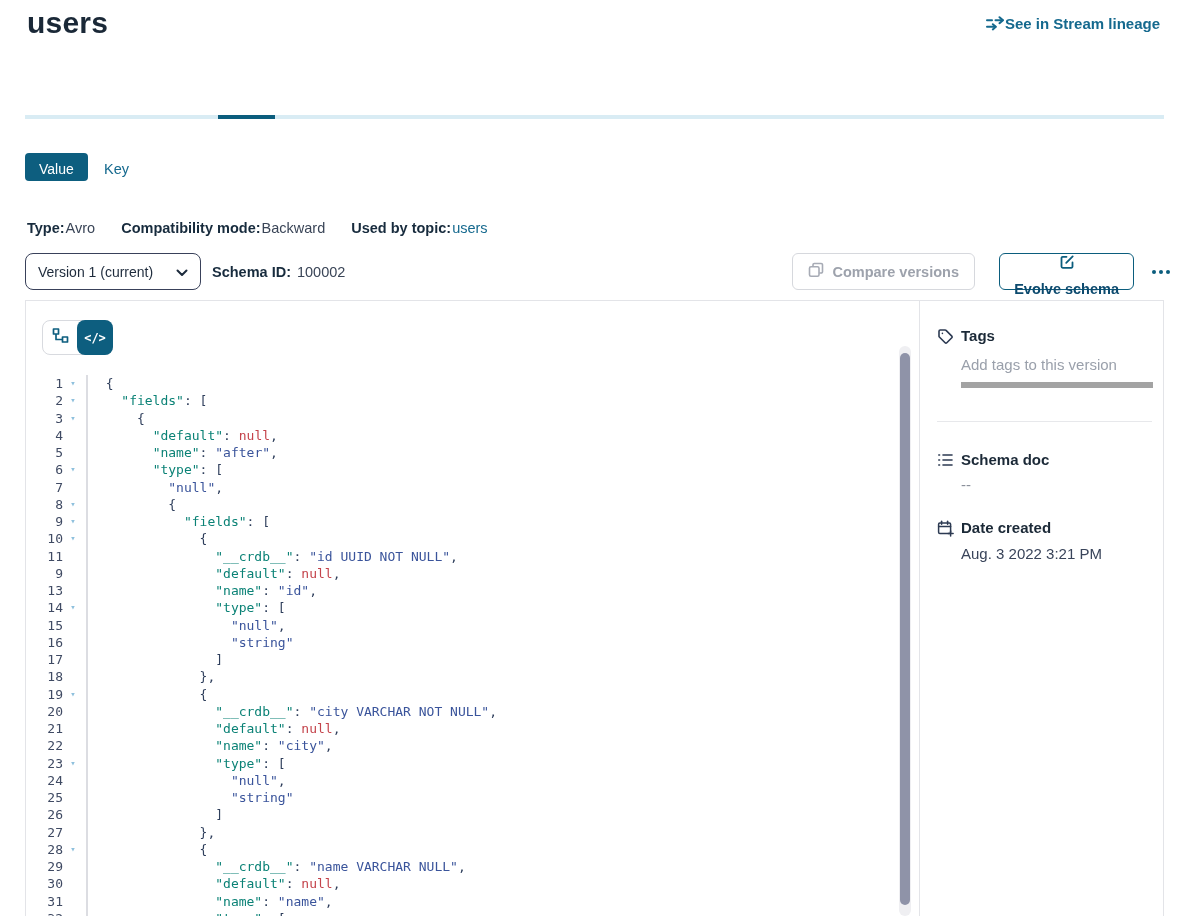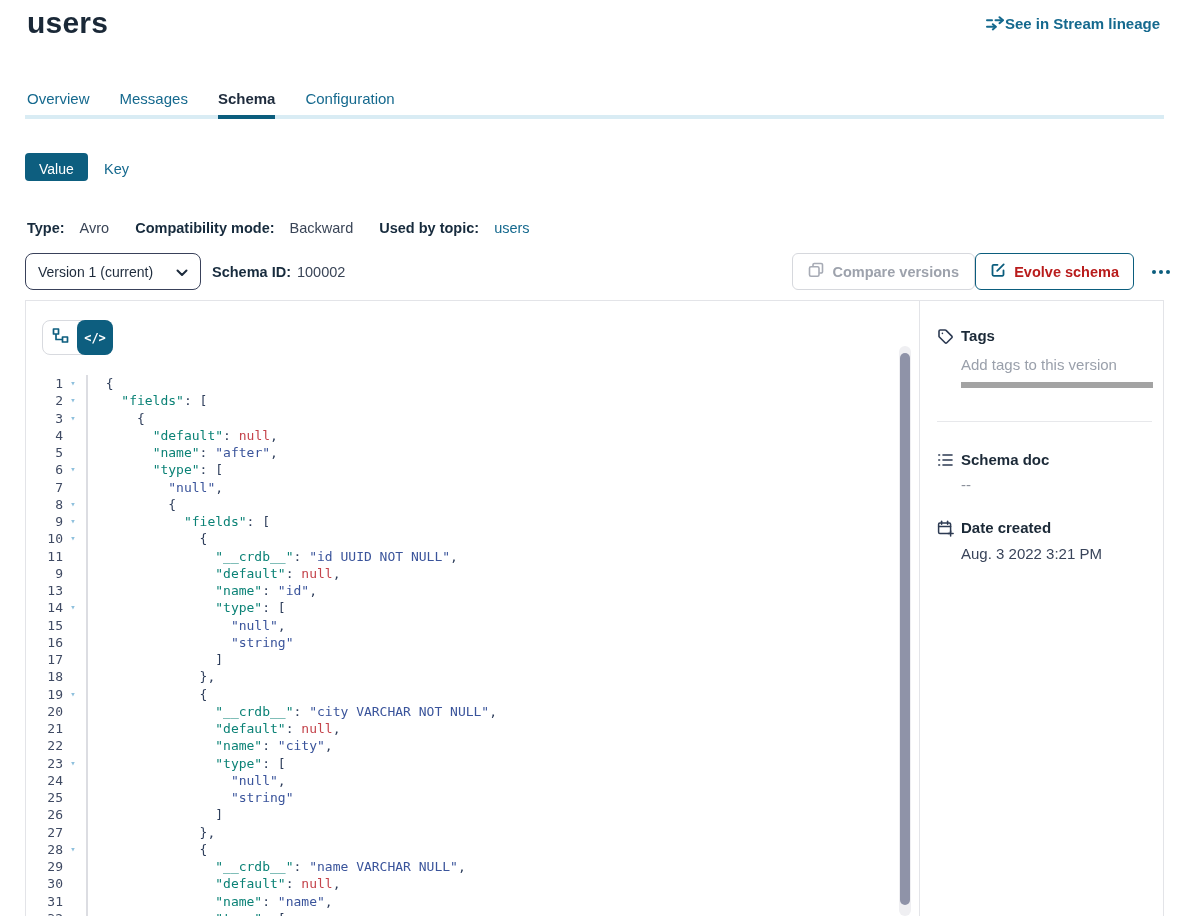--- a/index.html
+++ b/index.html
@@ -21,34 +21,34 @@
   .tabs-strip { position:absolute; left:25px; top:115px; width:1139px; height:4px; background:#d9ecf4; }
   .tabs-strip .active-seg { position:absolute; top:0; height:4px; background:#0b5d7d; }
 
   
   .value-btn { position:absolute; left:25px; top:153px; height:28px; line-height:32px; padding:0 14px;
     background:#0d5e7f; color:#fff; border:none; border-radius:4px; font-size:14px; font-family:inherit; cursor:pointer; }
   .key-link { position:absolute; left:104px; top:161px; font-size:14.5px; color:#15698e; cursor:pointer; }
 
   
   .meta-row { position:absolute; left:27px; top:220px; display:flex; gap:26px; font-size:14.5px; }
-  .meta-item { display:flex; gap:15px; }
+  .meta-item { display:flex; gap:1px; }
   .meta-label { font-weight:700; color:#172b3d; }
   .meta-value { color:#3a4557; }
   .meta-link { color:#15698e; cursor:pointer; }
 
   
   .version-select { position:absolute; left:25px; top:253px; width:176px; height:37px;
     border:1.5px solid #39415a; border-radius:8px; background:#fff; display:flex; align-items:center;
     justify-content:space-between; padding:0 12px; font-size:14px; color:#1e2b3c; cursor:pointer; }
   .schema-id { position:absolute; left:212px; top:253px; height:37px; display:flex; align-items:center; gap:6px; font-size:14.5px; }
   .btn { position:absolute; top:253px; height:37px; display:flex; align-items:center; gap:8px;
     border-radius:6px; background:#fff; font-size:14.5px; font-weight:700; font-family:inherit; cursor:pointer; }
   .compare-btn { right:214px; padding:0 15px; border:1px solid #d6d8dd; color:#9da2ac; }
-  .evolve-btn { right:55px; padding:0 14px; border:1px solid #0b5d7d; color:#b91c1c; }
+  .evolve-btn { right:55px; padding:0 14px; border:1px solid #0b5d7d; color:#0c4a6e;flex-direction:column; }
   .more-btn { position:absolute; right:19px; top:253px; height:37px; display:flex; align-items:center; gap:3px;
     background:none; border:none; cursor:pointer; }
   .more-btn i { width:4px; height:4px; border-radius:50%; background:#0b5d7d; display:block; }
 
   
   .panel { position:absolute; left:25px; top:300px; width:1139px; height:616px;
     border:1px solid #e3e4e8; border-bottom:none; background:#fff; }
   .panel-divider { position:absolute; left:893px; top:0; bottom:0; width:1px; background:#e3e4e8; }
 
   
@@ -97,26 +97,20 @@
         <path d="M1 4.2 H6"></path>
           <path d="M9.5 4.2 H16.5"></path>
           <path d="M13.5 1.2 L17 4.2 L13.5 7.2" fill="none" stroke-linejoin="round"></path>
         <path d="M1 10.8 H9.5"></path>
           <path d="M6.8 8.2 L9.8 10.8 L6.8 13.4" fill="none" stroke-linejoin="round"></path>
       </svg>
     </span>
     <span>See in Stream lineage</span>
   </div>
 
-  <nav class="tabs-row">
-      <span class="tab">Overview</span>
-      <span class="tab">Messages</span>
-      <span class="tab active">Schema</span>
-      <span class="tab">Configuration</span>
-    </nav>
   <div class="tabs-strip">
     <div class="active-seg" style="left: 192.891px; width: 57.5469px;"></div>
   </div>
 
   <button class="value-btn">Value</button>
   <span class="key-link">Key</span>
 
   <div class="meta-row">
     <div class="meta-item">
       <span class="meta-label">Type:</span>

